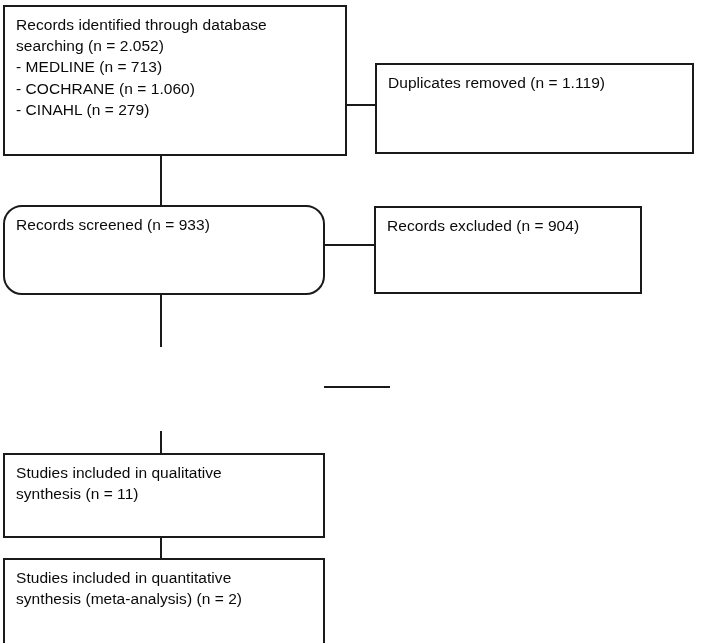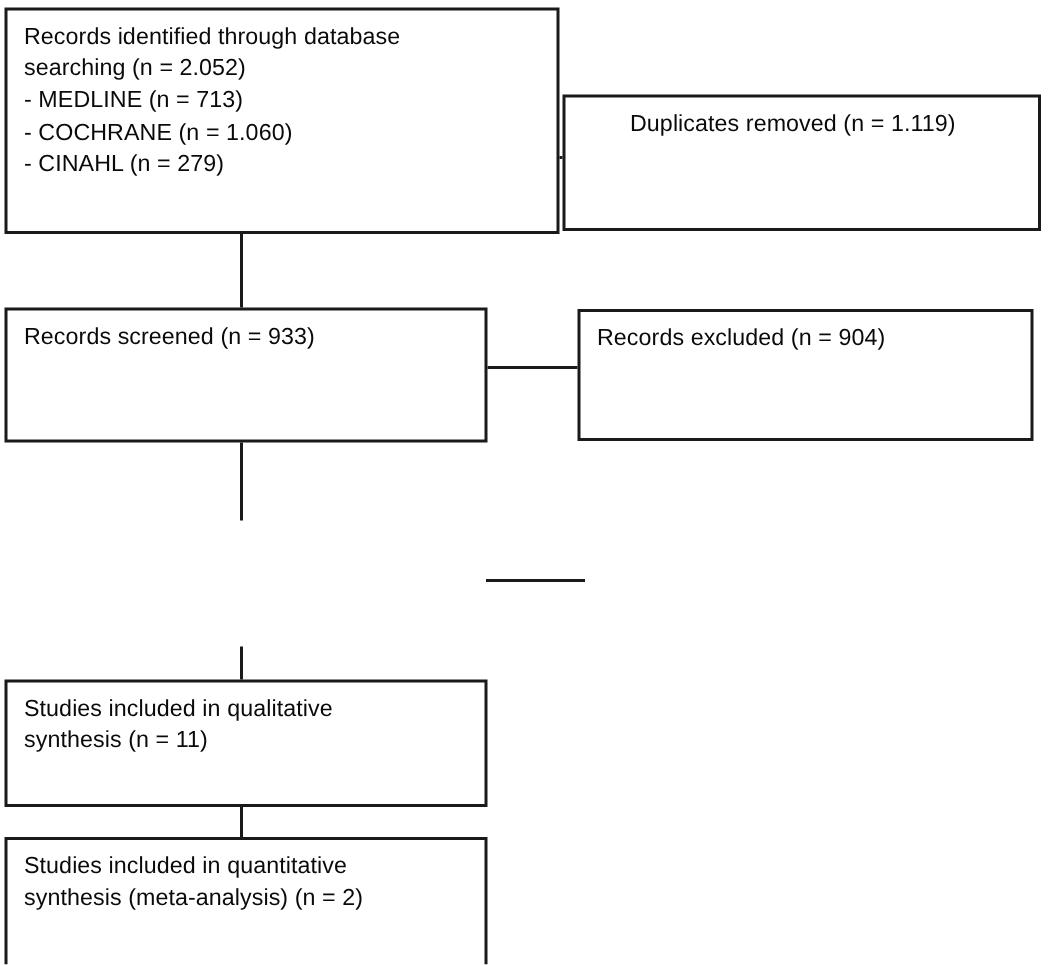--- a/index.html
+++ b/index.html
@@ -28,28 +28,28 @@
   .node .node-text {
     display: block;
     font-size: 15.5px;
     line-height: 1.37;
     color: #0a0a0a;
     white-space: pre-line;
     padding: 7px 9px 4px 11px;
     letter-spacing: 0.05px;
   }
   
-  #box-identified   { left: 3px;  top: 5px;   width: 370px; height: 151px; }
-  #box-screened     { left: 3px;  top: 205px; width: 322px; height: 90px;  }
+  #box-identified   { left: 3px;  top: 5px;   width: 344px; height: 151px; }
+  #box-screened     { left: 3px;  top: 205px; width: 322px; height: 90px; border-radius: 19px;  }
   #box-eligibility  { left: 3px;  top: 345px; width: 322px; height: 88px;  }
   #box-qualitative  { left: 3px;  top: 453px; width: 322px; height: 85px;  }
   #box-quantitative { left: 3px;  top: 558px; width: 322px; height: 90px;  }
   
-  #box-duplicates   { left: 375px; top: 63px;  width: 319px; height: 91px; padding-left: 32px;  }
-  #box-excluded     { left: 385px; top: 206px; width: 304px; height: 88px;  }
+  #box-duplicates   { left: 375px; top: 63px;  width: 319px; height: 91px;  }
+  #box-excluded     { left: 374px; top: 206px; width: 268px; height: 88px;  }
   #box-reasons      { left: 388px; top: 345px; width: 318px; height: 218px; }
   #box-reasons .node-text { padding-top: 6px; }
   
   .conn {
     position: absolute;
     background: #1a1a1a;
     z-index: 1;
   }
   .conn.v { width: 2px; }
   .conn.h { height: 2px; }

